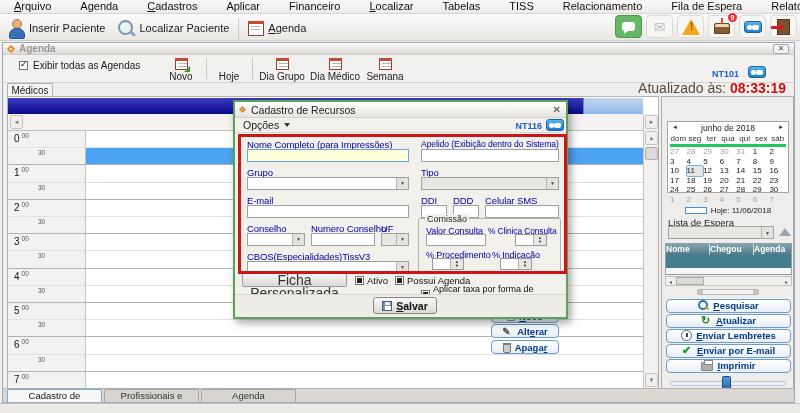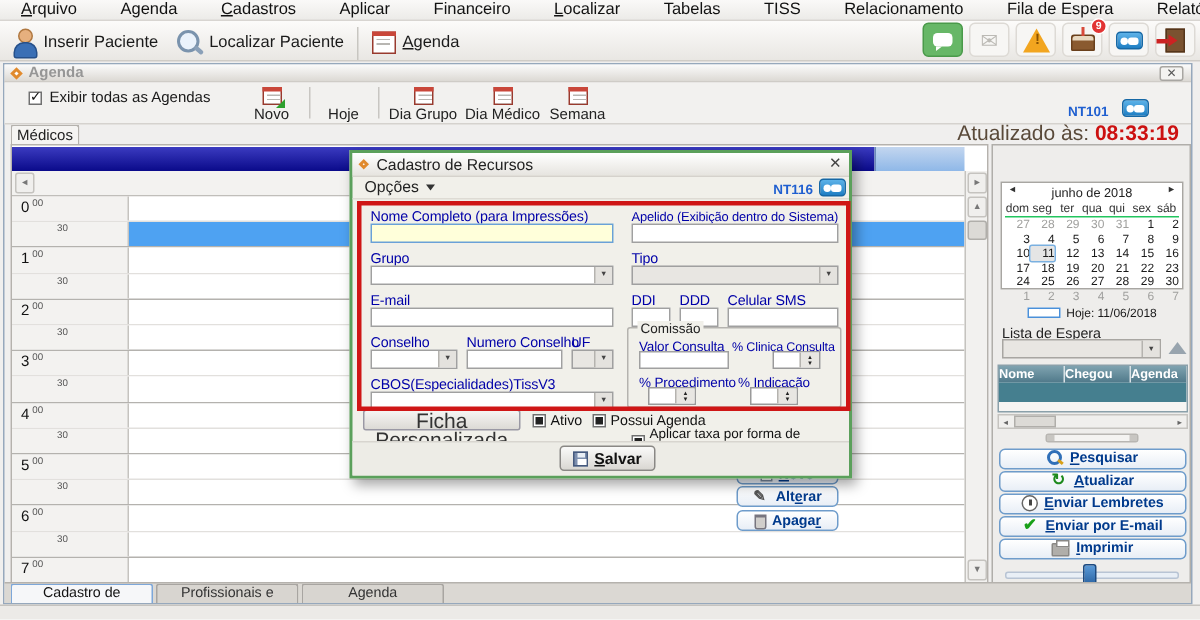--- a/index.html
+++ b/index.html
@@ -75,24 +75,24 @@
   .trow.half .tcell .tm{margin-left:24px}
   .scell{flex:1;background:#fff}
   .trow.selected .scell{background:#4ea2f2}
   .vscroll{position:absolute;left:635px;top:17px;width:16px;bottom:0;background:#f2f1ef;border-left:1px solid #c5c3bf}
   .vthumb{position:absolute;left:1px;top:33px;width:13px;height:13px;background:#dcdad6;border:1px solid #b0aeaa;border-radius:2px}
   
   .rpanel{position:absolute;left:658px;top:53px;width:133px;height:293px;border:1px solid #b0aeaa;background:#eeedeb}
   .calbox{position:absolute;left:5px;top:24px;width:122px;height:72px;background:#fff;border:1px solid #a8a6a2;font-size:8px}
   .calnav{position:relative;height:12px;display:flex;align-items:center;justify-content:center;font-size:8.5px;color:#222}
   .calarrow{position:absolute;top:2px;font-size:6px;color:#333}
-  .dn{display:flex;border-bottom:1px solid #22c55e;margin:0 2px}
+  .dn{display:flex;border-bottom:3px solid #22c55e;margin:0 2px}
   .dn span{flex:1;text-align:center;font-size:8px;color:#333;line-height:10px}
   .cweeks{display:flex;flex-wrap:wrap;margin:0 2px}
-  .cd{width:14.28%;text-align:right;font-size:8px;line-height:9.5px;color:#1a1a1a}
+  .cd{width:14.28%;text-align:left;font-size:8px;line-height:9.5px;color:#1a1a1a}
   .cd.muted{color:#a0a09e}
   .cd.selected{background:#e5e5e5;outline:1px solid #7ab0e0;border-radius:1px}
   .ctoday{display:flex;align-items:center;justify-content:center;gap:4px;margin-top:2px;font-size:8px}
   .todayrect{width:22px;height:7px;border:1px solid #4a90d9;background:#fff}
   .lelabel{position:absolute;left:6px;top:120px;font-size:9.5px;color:#222}
   .lecombo{position:absolute;left:6px;top:129px;width:106px;height:13px;background:#e8e6e2;border:1px solid #a8a6a2;position:absolute}
   .combo-ar{position:absolute;right:0;top:0;bottom:0;width:12px;background:#e4e2de;border-left:1px solid #b5b3af;color:#444;font-size:5px;text-align:center;line-height:12px}
   .uptri{position:absolute;left:117px;top:131px;width:0;height:0;border-left:6px solid transparent;border-right:6px solid transparent;border-bottom:8px solid #98a4ae}
   .wtable{position:absolute;left:3px;top:146px;width:127px;height:32px;border:1px solid #8aa0aa;overflow:hidden}
   .whead{height:11px;background:linear-gradient(#7fa3b0,#50798a);display:flex;color:#fff;font-weight:bold;font-size:8.5px}

